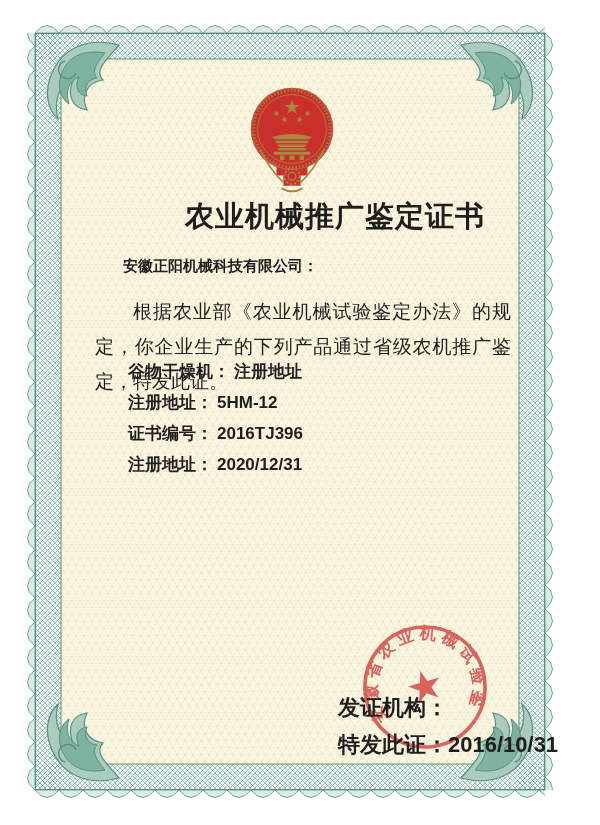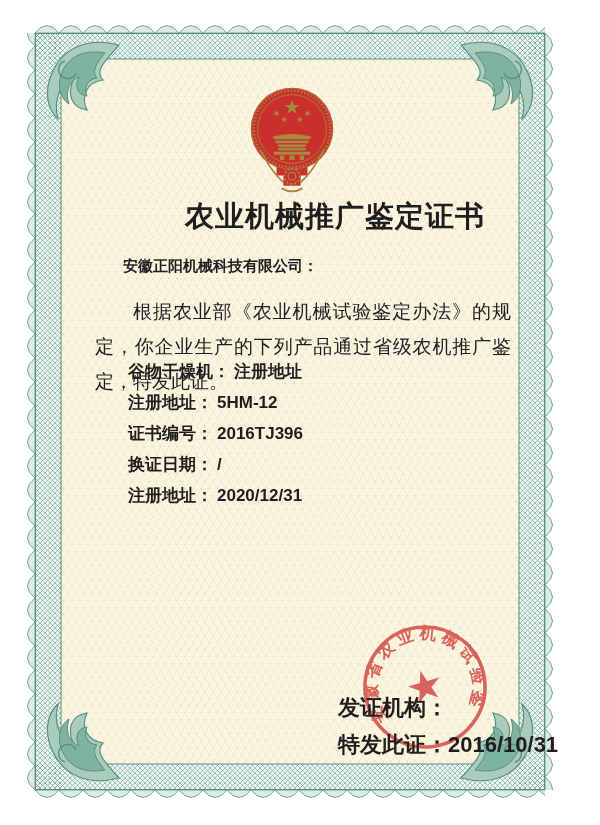--- a/index.html
+++ b/index.html
@@ -128,23 +128,20 @@
   <div class="field-row">
     <span class="lbl">谷物干燥机：</span><span class="val">注册地址</span>
   </div>
   <div class="field-row">
     <span class="lbl">注册地址：</span><span class="val">5HM-12</span>
   </div>
   <div class="field-row">
     <span class="lbl">证书编号：</span><span class="val">2016TJ396</span>
   </div>
   <div class="field-row">
-    <span class="lbl">换证日期：</span><span class="val">/</span>
-  </div>
-  <div class="field-row">
     <span class="lbl">注册地址：</span><span class="val">2020/12/31</span>
   </div>
 </div>
 
 <svg class="seal" viewBox="0 0 166 166" xmlns="http://www.w3.org/2000/svg">
   <defs>
     <path id="sealArc" d="M43.5,111.5 A48.5,48.5 0 1 1 122.5,111.5" fill="none"></path>
     <path id="st2" d="M0,-1 L0.2245,-0.309 L0.951,-0.309 L0.363,0.118 L0.588,0.809 L0,0.382 L-0.588,0.809 L-0.363,0.118 L-0.951,-0.309 L-0.2245,-0.309 Z"></path>
   </defs>
   <circle cx="83" cy="83" r="60" fill="none" stroke="#d4504b" stroke-width="3.6"></circle>

